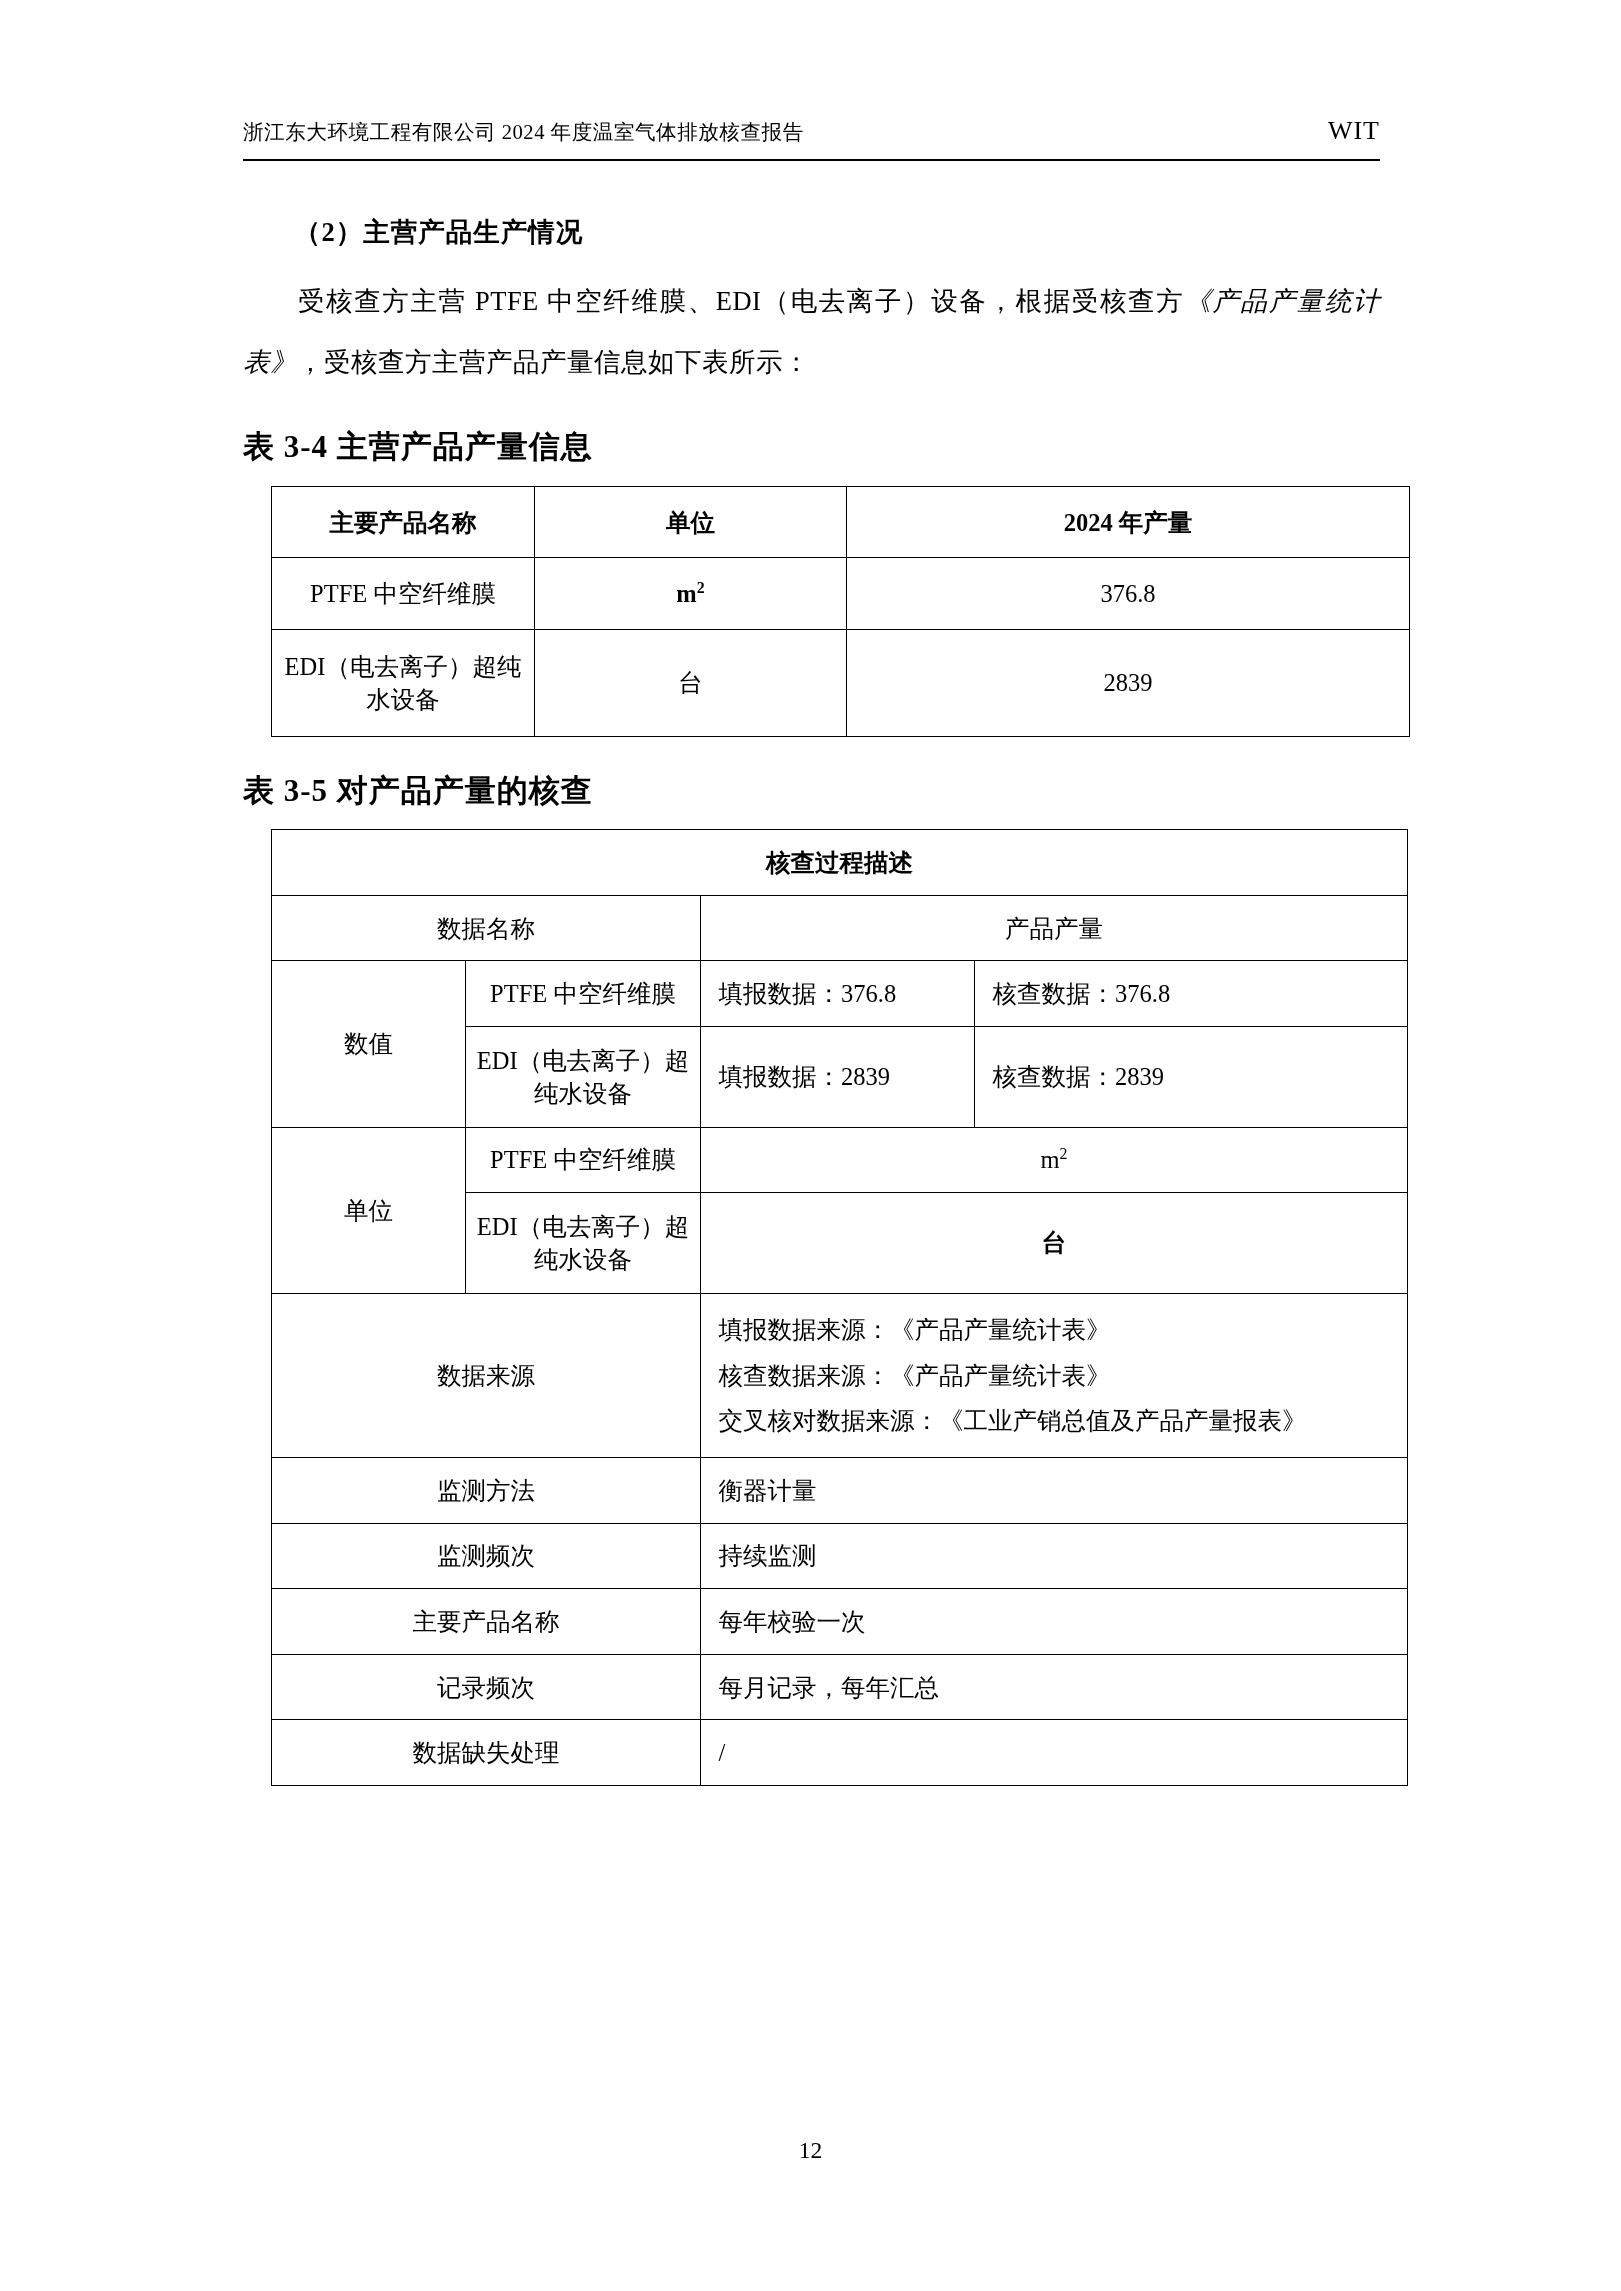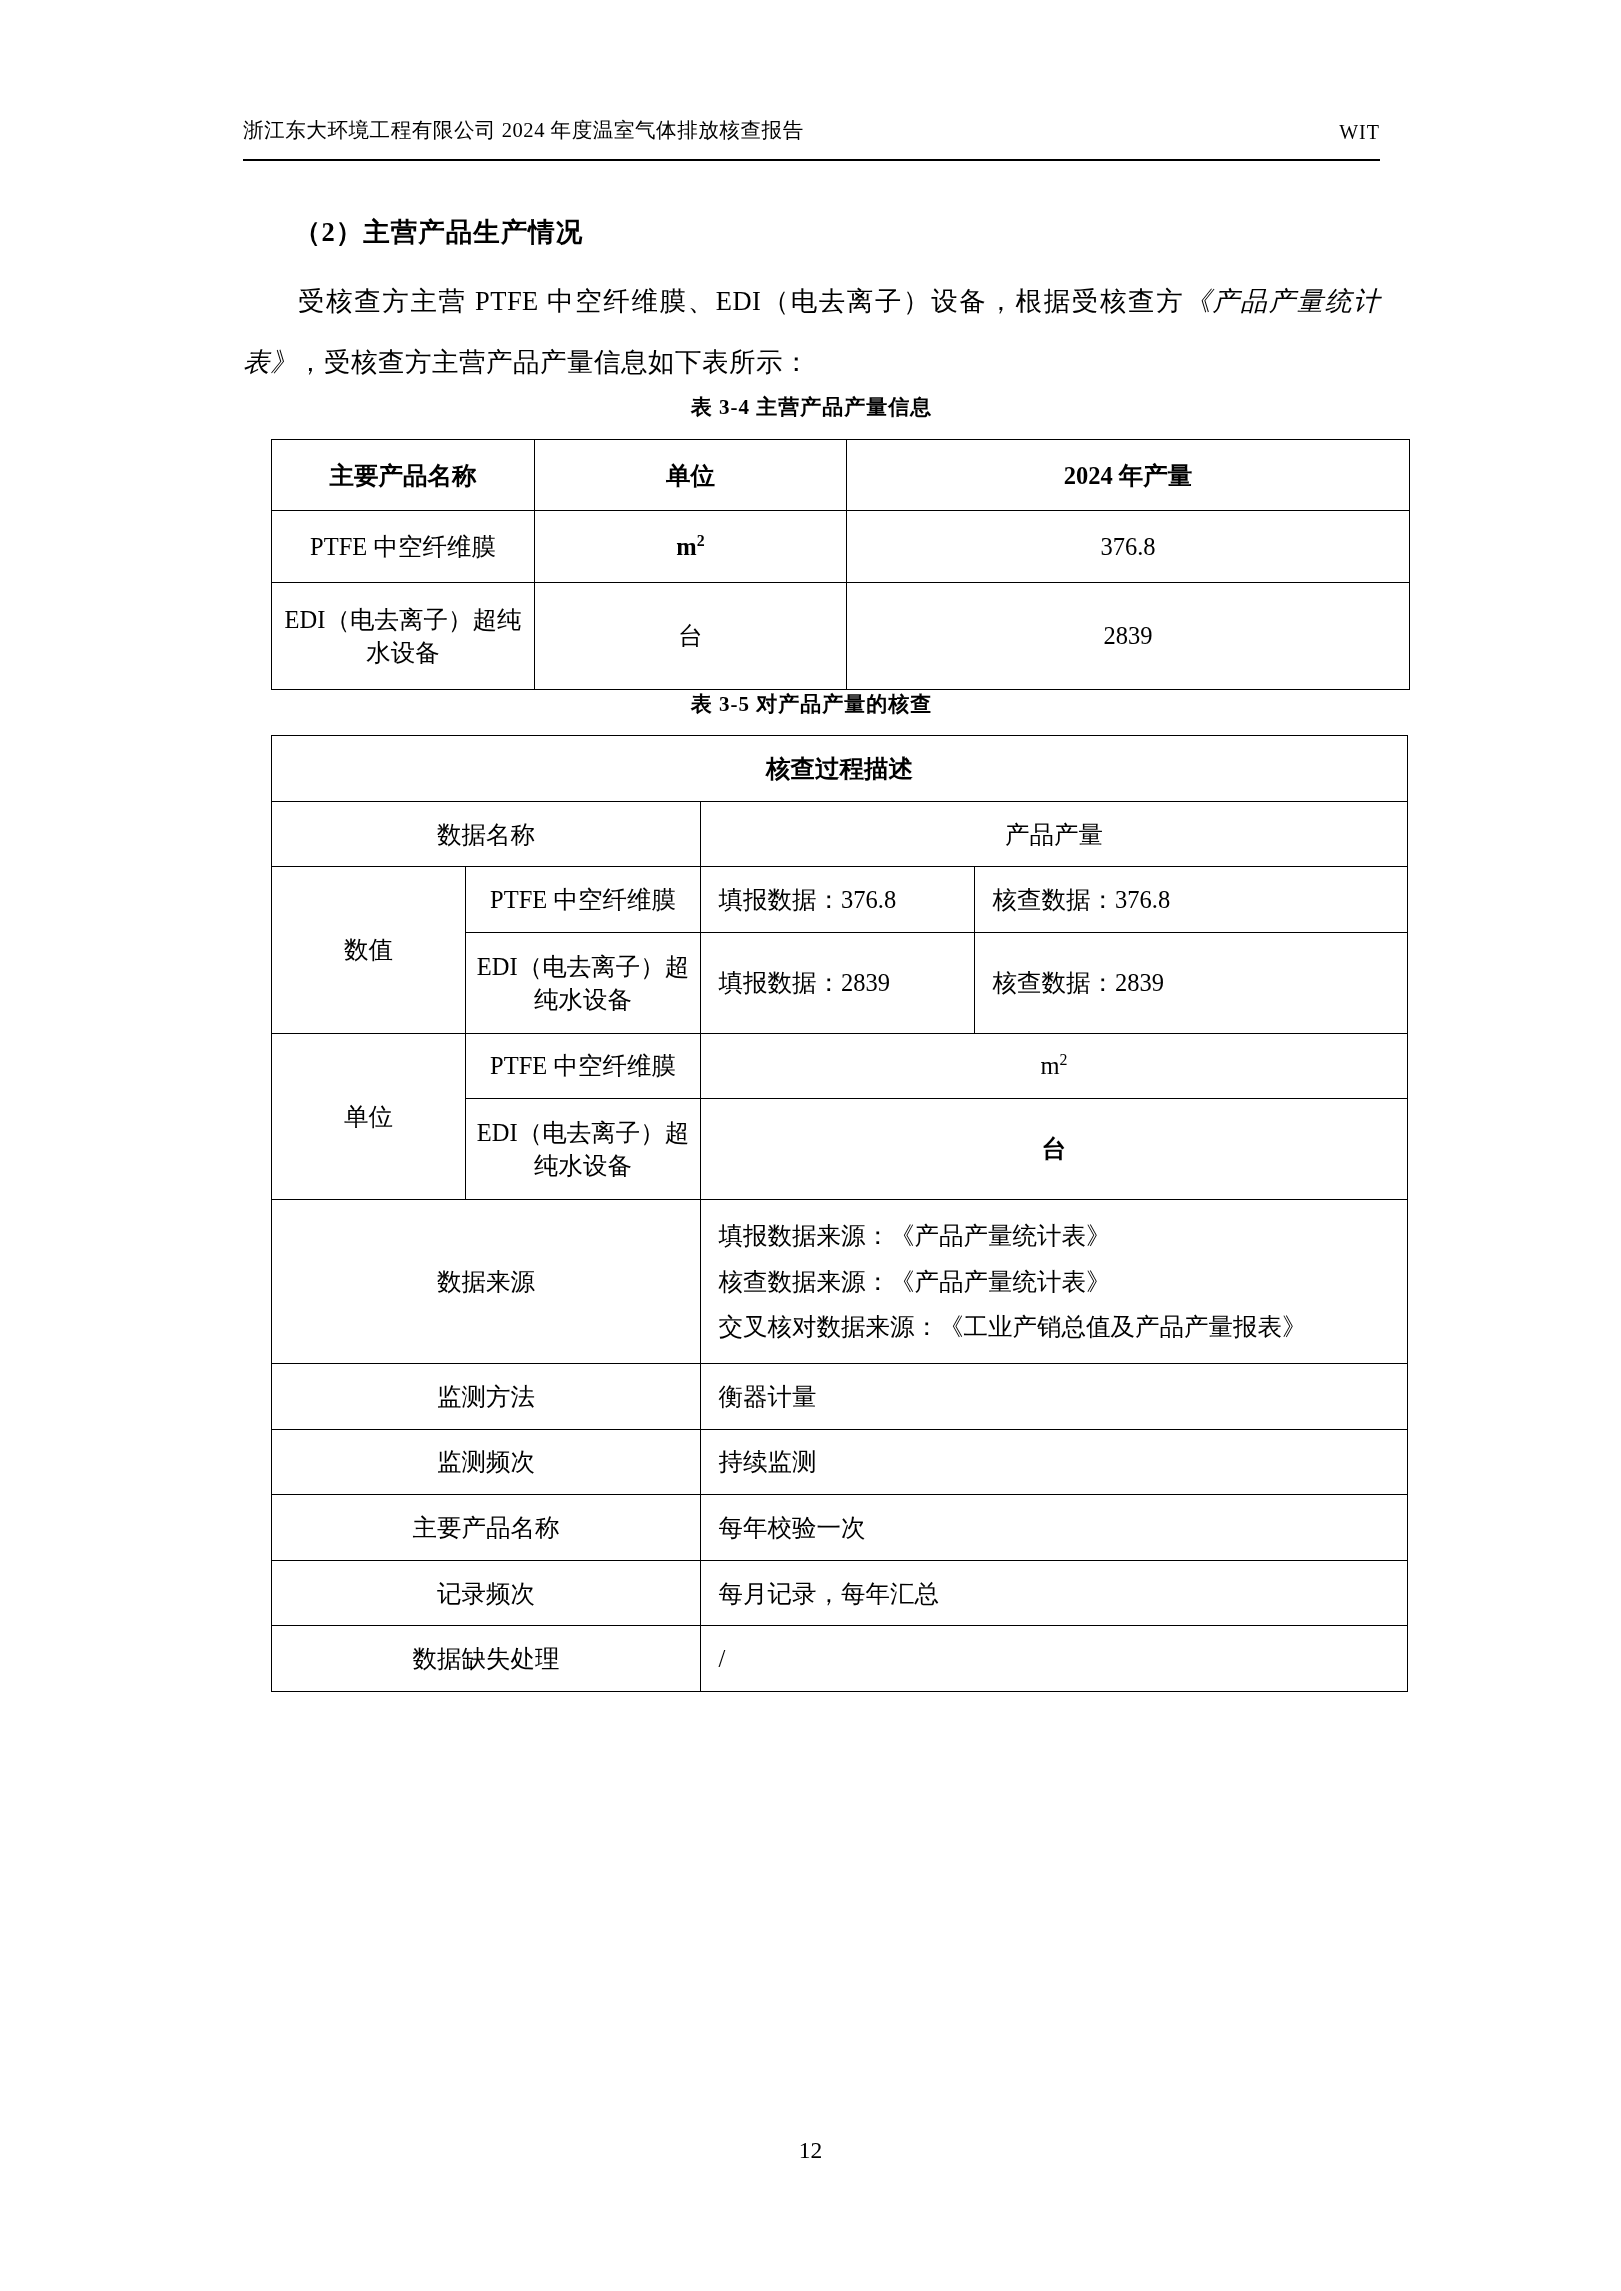--- a/index.html
+++ b/index.html
@@ -31,21 +31,21 @@
     justify-content: space-between;
     align-items: flex-end;
     font-size: 20.6px;
     letter-spacing: 0.5px;
   }
   .header-left {
     font-family: "Liberation Serif", serif;
   }
   .header-right {
     font-family: "Liberation Serif", serif;
-    font-size: 20px;
+    font-size: 26px;
     letter-spacing: 1px;
   }
   .header-rule {
     position: absolute;
     left: 243px;
     top: 159px;
     width: 1137px;
     height: 2px;
     background: #000;
   }
@@ -68,23 +68,23 @@
     margin: 21.6px 0 0 0;
     text-align: justify;
     text-justify: inter-ideograph;
     letter-spacing: 0.5px;
     text-indent: 55px;
   }
   .italic-book {
     font-style: italic;
   }
   .tbl-caption {
-    text-align: center;
-    font-size: 21px;
-    font-weight: bold;
+    font-size: 31px;
+    font-weight: bold;
+    margin-top: 33px;
     margin-bottom: 17.6px;
     letter-spacing: 1px;
   }
   
   table {
     border-collapse: collapse;
     width: 1137px;
     table-layout: fixed;
     margin-left: 28px;
   }

